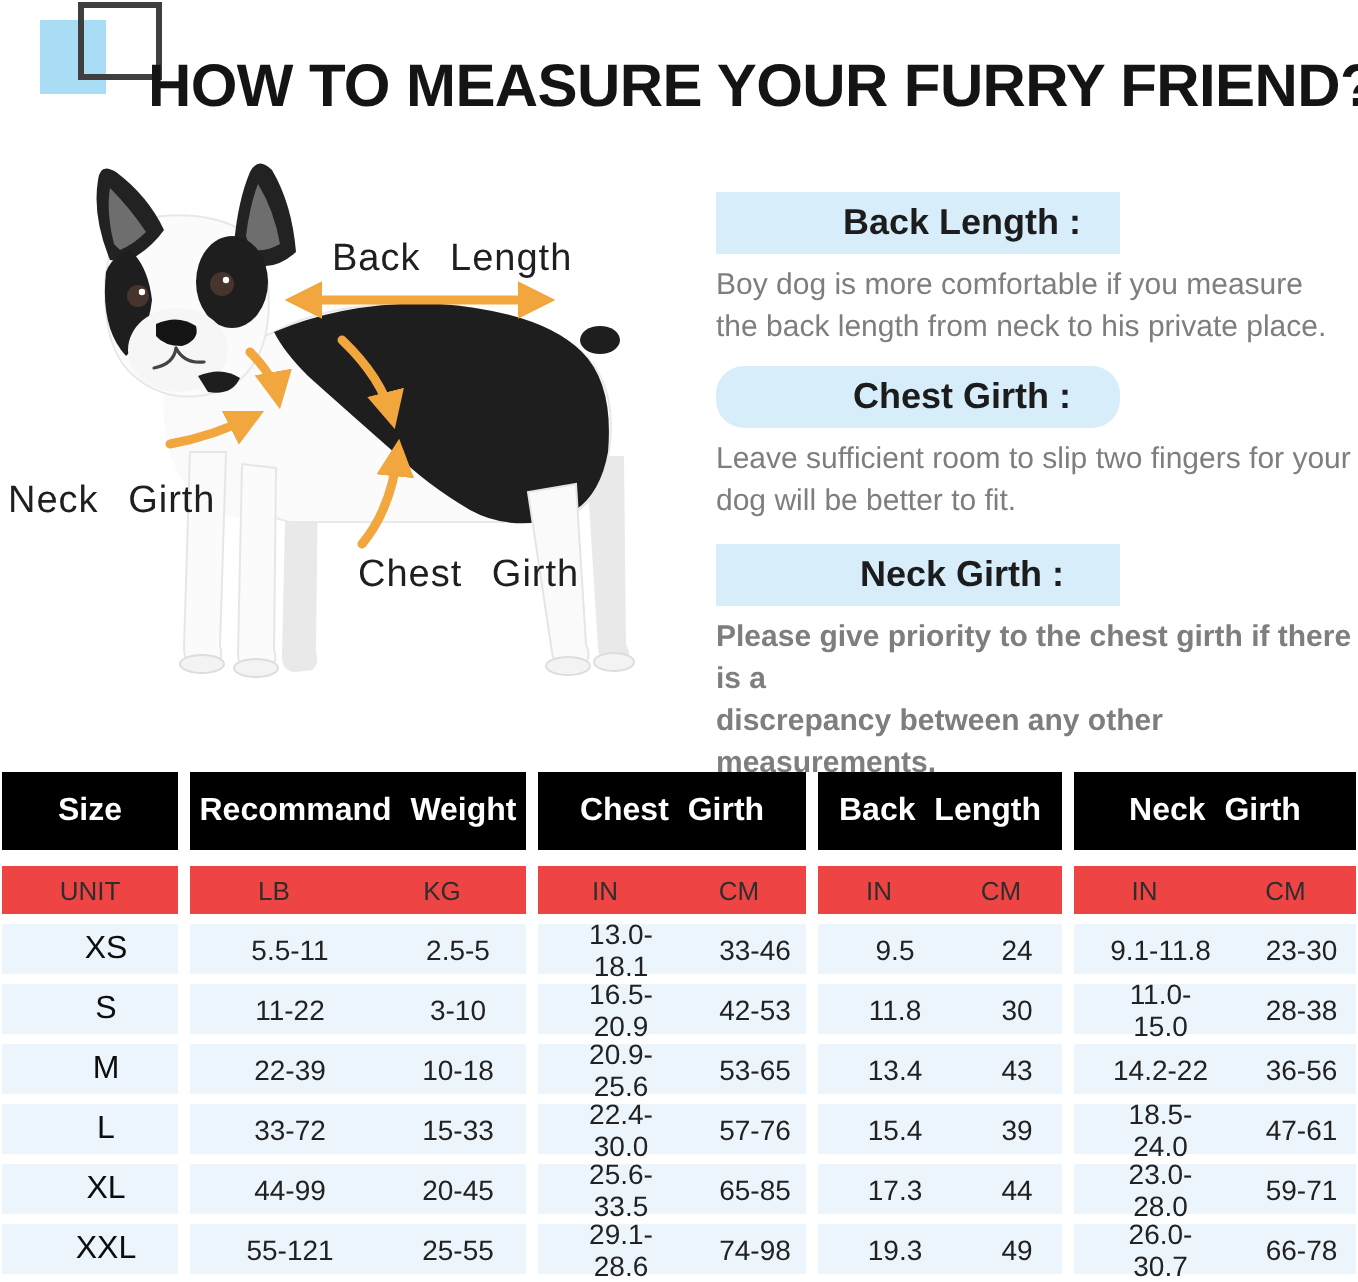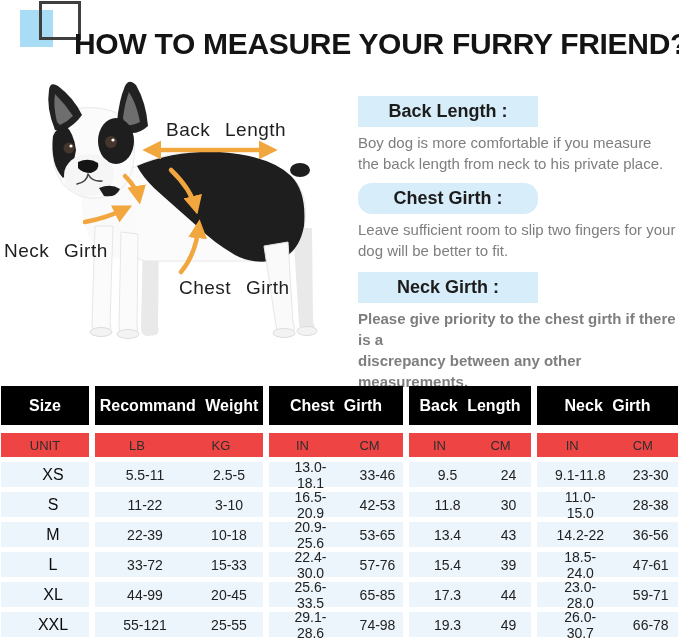--- a/index.html
+++ b/index.html
@@ -18,23 +18,23 @@
 
   
   .dog-svg { position:absolute; left:15px; top:78px; width:330px; height:280px; }
   .fig-label { position:absolute; font-size:19px; color:#1f1f1f; word-spacing:9px; letter-spacing:0.5px; white-space:nowrap; }
   .lbl-back  { left:166px; top:119px; }
   .lbl-neck  { left:4px;   top:240px; }
   .lbl-chest { left:179px; top:277px; }
 
   
   .section-head {
-    position:absolute; left:358px; width:180px; height:31px; background:#d7edf9;
+    position:absolute; left:358px; width:158px; height:31px; background:#d7edf9;
     display:flex; align-items:center; justify-content:center;
-    font-size:18px; font-weight:bold; color:#1c1c1c; white-space:nowrap;
+    font-size:18px; font-weight:bold; color:#1c1c1c; white-space:nowrap;padding-left:44px;
   }
   .sec1 { top:96px; } .sec2 { top:183px;border-radius:14px; } .sec3 { top:272px; }
   .section-body { position:absolute; left:358px; width:320px; font-size:15px; color:#7e7e7e; line-height:21px; }
   .body1 { top:132px; } .body2 { top:219px; } .body3 { top:308px;font-weight:bold; }
 
   
   .size-table { position:absolute; left:1px; top:386px; width:677px; }
   .trow { display:grid; grid-template-columns:88px 168px 134px 122px 141px; column-gap:6px; }
   .trow .g { display:flex; align-items:center; }
   .trow .g span { flex:1; text-align:center; }

